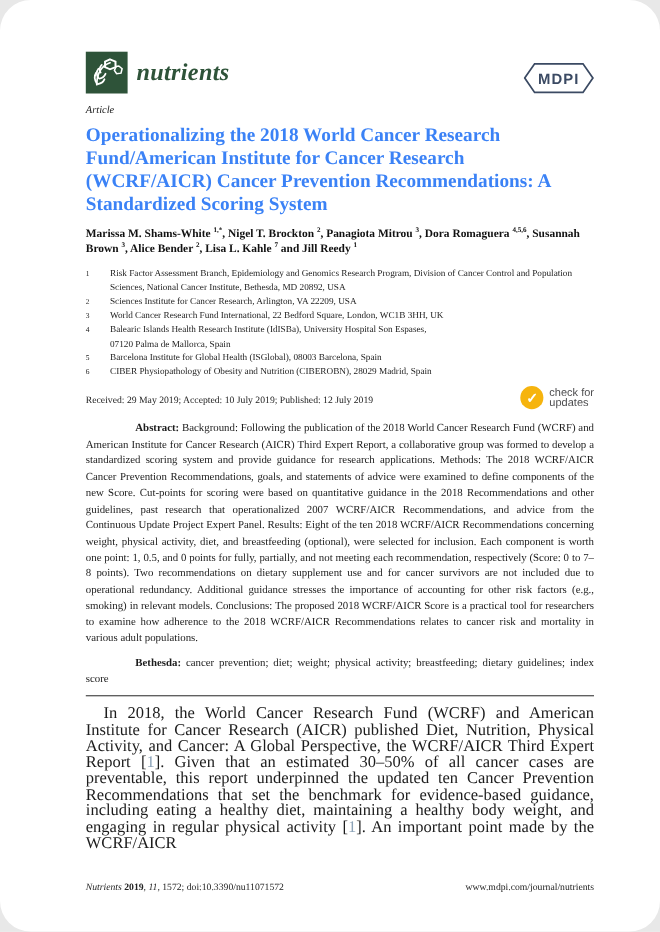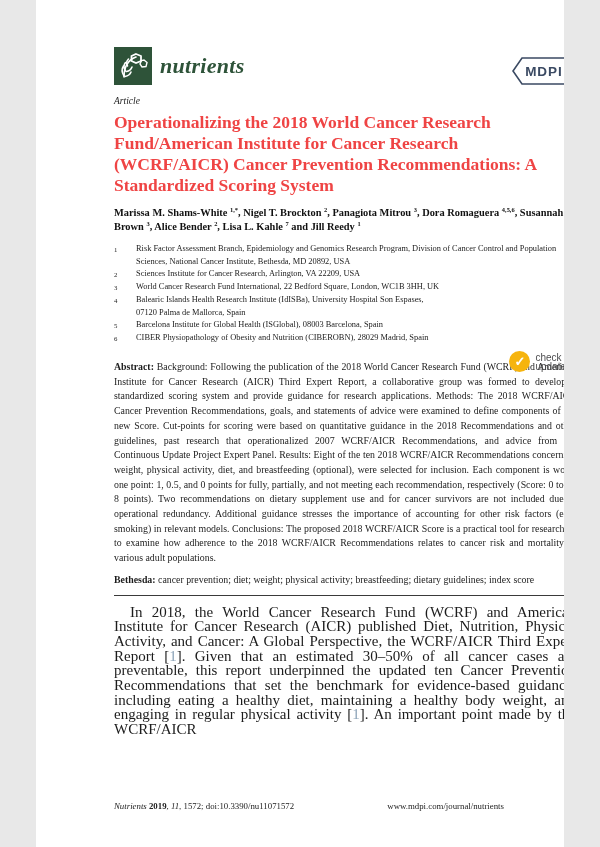--- a/index.html
+++ b/index.html
@@ -1,51 +1,51 @@
 <!DOCTYPE html>
 <html><head>
 <meta charset="utf-8">
 <style>
   * { box-sizing: border-box; }
   html,body { margin:0; padding:0; background:#e8e8e8; }
   .page {
-    position:relative; width:528px; height:847px; margin:0 auto;
+    position:relative; width:600px; height:847px; margin:0 auto;
     background:#ffffff; overflow:hidden;
-    font-family:"Liberation Serif", serif; color:#1c1c1c;
+    font-family:"Liberation Serif", serif; color:#1c1c1c;border-radius:28px;
   }
   .content { position:absolute; left:78px; top:0; width:462px; }
 
   
   .header-row { margin-top:47px; display:flex; justify-content:space-between; align-items:flex-start; height:38px; }
   .brand { display:flex; align-items:center; gap:8px; }
   .brand-square { width:38px; height:38px; background:#2e5339; display:flex; align-items:center; justify-content:center; }
   .wordmark { font-style:italic; font-weight:bold; font-size:22px; color:#2e5339; letter-spacing:0.3px; }
   .mdpi { margin-top:9px; }
 
   .article-type { margin-top:11px; font-style:italic; font-size:9.5px; color:#222; }
 
-  h1.title { margin:6px 0 0 0; font-size:17.5px; line-height:21px; font-weight:bold; color:#ef4444; }
+  h1.title { margin:6px 0 0 0; font-size:17.5px; line-height:21px; font-weight:bold; color:#3b82f6; }
 
   .authors { margin-top:10px; font-size:10.4px; font-weight:bold; line-height:14px; color:#111; }
   sup { font-size:0.62em; line-height:0; }
 
   .affiliations { margin-top:9px; font-size:8.4px; line-height:12.5px; color:#222; }
   .aff-row { display:flex; }
   .aff-num { flex:none; width:22px; font-size:6.8px; padding-top:0.5px; }
   .aff-text { flex:1; white-space:pre-line; }
 
   .dates-row { position:relative; margin-top:13px; font-size:8.8px; color:#222; }
 
   .update-badge { position:absolute; right:0; top:-7px; display:flex; align-items:center; gap:5px; cursor:pointer; }
   .badge-circle { width:21px; height:21px; border-radius:50%; background:#f6b40e; color:#fff; display:flex; align-items:center; justify-content:center; font-family:"Liberation Sans", sans-serif; font-weight:bold; font-size:13px; }
   .badge-text { font-family:"Liberation Sans", sans-serif; font-size:10px; line-height:9px; color:#4d4d4f; }
   .badge-text .b2 { font-weight:normal; }
 
   .abstract { margin-top:15px; font-size:9.85px; line-height:14.7px; text-align:justify; color:#1c1c1c; }
-  .abstract b, .keywords b { font-weight:bold; }
+  .abstract b, .keywords b { font-weight:bold;margin-left:45px; }
   .keywords { margin-top:7px; font-size:9.85px; line-height:14.7px; text-align:justify; }
 
   .rule { margin-top:7px; border:none; border-top:1px solid #3a3a3a; height:0; }
 
   .sec-heading { margin-top:23px; font-size:10.4px; font-weight:bold; color:#111; }
 
   .intro-para { margin-top:9px; font-size:15px; line-height:14.7px; text-align:justify; text-indent:16px; color:#1c1c1c; }
   .cite { color:#8ca3b8; }
 
   .footer { position:absolute; left:78px; right:60px; top:801px; display:flex; justify-content:space-between; font-size:8.8px; color:#222; }
@@ -113,20 +113,21 @@
         <span class="aff-num">5</span>
         <span class="aff-text">Barcelona Institute for Global Health (ISGlobal), 08003 Barcelona, Spain</span>
       </div>
       <div class="aff-row">
         <span class="aff-num">6</span>
         <span class="aff-text">CIBER Physiopathology of Obesity and Nutrition (CIBEROBN), 28029 Madrid, Spain</span>
       </div>
     </div>
 
     <div class="dates-row">
+      <span>Received: 29 May 2019; Accepted: 10 July 2019; Published: 12 July 2019</span>
       <div class="update-badge">
         <div class="badge-circle">✓</div>
         <div class="badge-text">
           <div class="b1">check for</div>
           <div class="b2">updates</div>
         </div>
       </div>
     </div>
 
     <div class="abstract"><b>Abstract: </b><span>Background: Following the publication of the 2018 World Cancer Research Fund (WCRF) and American Institute for Cancer Research (AICR) Third Expert Report, a collaborative group was formed to develop a standardized scoring system and provide guidance for research applications. Methods: The 2018 WCRF/AICR Cancer Prevention Recommendations, goals, and statements of advice were examined to define components of the new Score. Cut-points for scoring were based on quantitative guidance in the 2018 Recommendations and other guidelines, past research that operationalized 2007 WCRF/AICR Recommendations, and advice from the Continuous Update Project Expert Panel. Results: Eight of the ten 2018 WCRF/AICR Recommendations concerning weight, physical activity, diet, and breastfeeding (optional), were selected for inclusion. Each component is worth one point: 1, 0.5, and 0 points for fully, partially, and not meeting each recommendation, respectively (Score: 0 to 7–8 points). Two recommendations on dietary supplement use and for cancer survivors are not included due to operational redundancy. Additional guidance stresses the importance of accounting for other risk factors (e.g., smoking) in relevant models. Conclusions: The proposed 2018 WCRF/AICR Score is a practical tool for researchers to examine how adherence to the 2018 WCRF/AICR Recommendations relates to cancer risk and mortality in various adult populations.</span></div>

